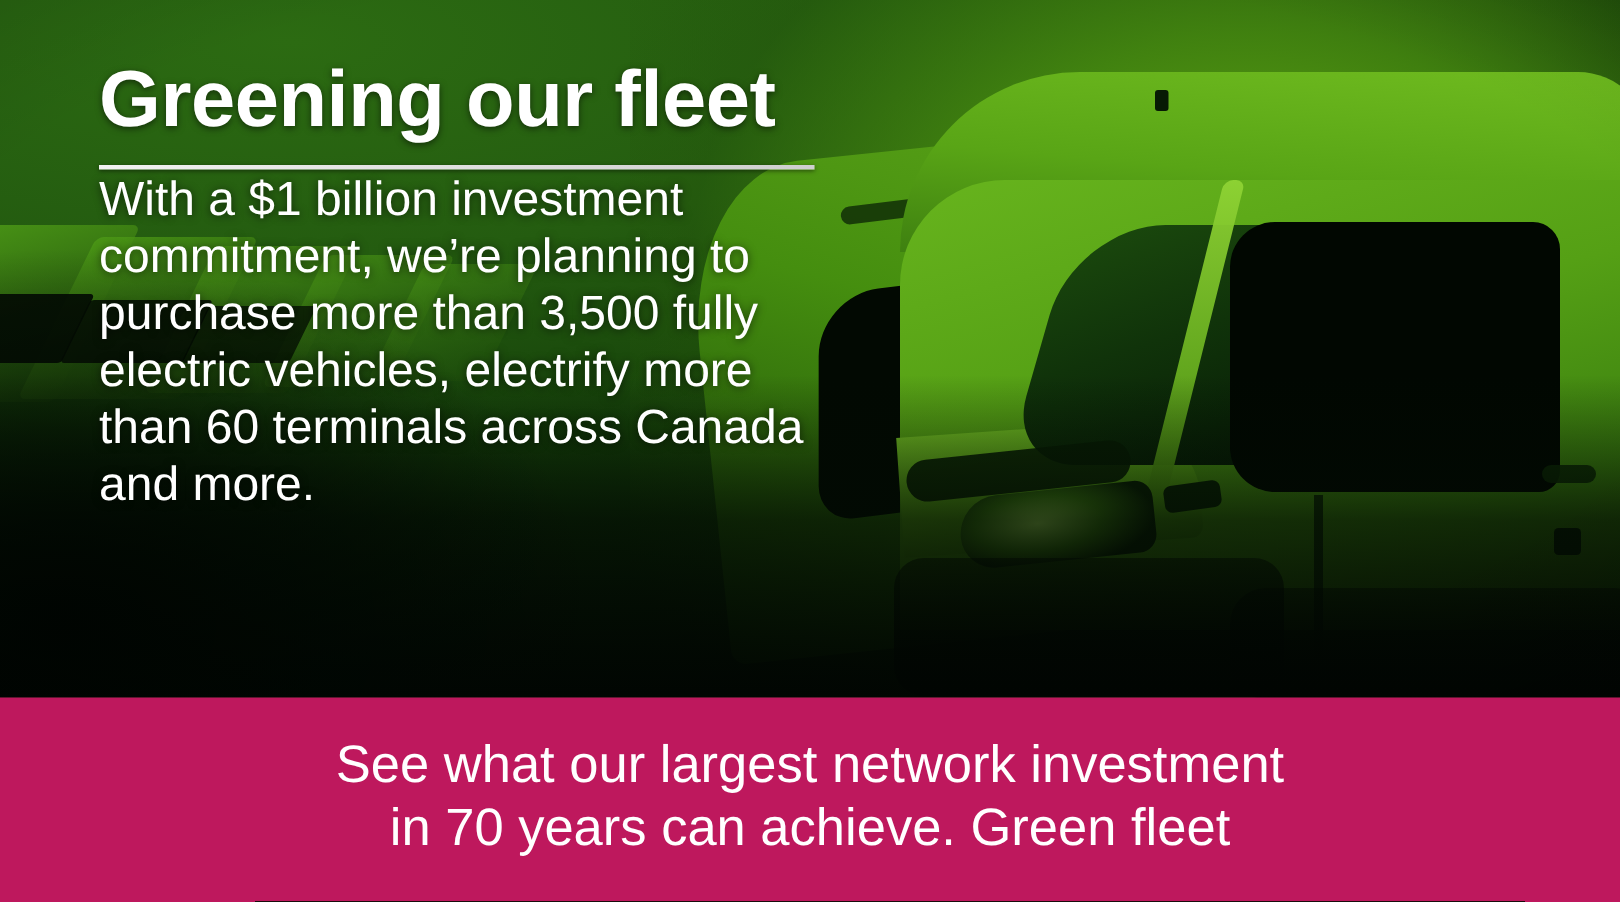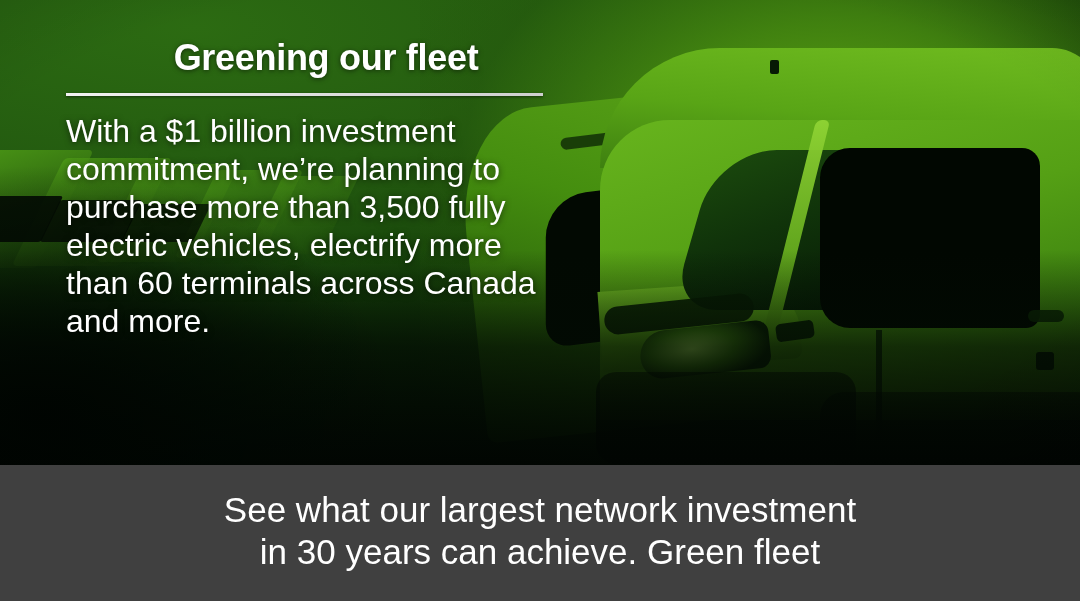--- a/index.html
+++ b/index.html
@@ -157,43 +157,41 @@
     background:
       radial-gradient(130% 120% at 50% 45%, rgba(0,0,0,0) 42%, rgba(0,0,0,.42) 100%);
   }
 
   
   #copy{
     position:absolute;left:66px;top:40px;width:520px;
     z-index:30;
   }
   #headline{
-    font-size:36px;font-weight:bold;color:#ffffff;
+    font-size:53px;font-weight:bold;color:#ffffff;
     letter-spacing:-.3px;line-height:1.0;
     text-shadow:0 1px 5px rgba(0,0,0,.55);
     white-space:nowrap;
-    text-align:center;
   }
   #rule{
     margin-top:17px;
     width:477px;height:3px;
     background:linear-gradient(90deg,#f2f2f2,#dcdcdc 60%,#cfcfcf);
     box-shadow:0 1px 3px rgba(0,0,0,.5);
   }
   #body-copy{
-    margin-top:16px;
     font-size:32px;line-height:1.19;color:#ffffff;
     text-shadow:0 1px 6px rgba(0,0,0,.62);
     width:500px;
   }
 
   
   #cta{
     position:absolute;left:0;top:465px;width:1080px;height:136px;
-    background:#404040;
+    background:#be185d;
     z-index:40;
     display:flex;align-items:center;justify-content:center;
   }
   #cta-inner{
     text-align:center;color:#ffffff;
     font-size:35px;line-height:1.21;
     padding-bottom:4px;
   }
   #cta-link{font-weight:normal;color:#ffffff;text-decoration:none;}
 </style>
@@ -244,17 +242,17 @@
 
   <div id="copy">
     <div id="headline">Greening our fleet</div>
     <div id="rule"></div>
     <div id="body-copy">With a $1 billion investment commitment, we’re planning to purchase more than 3,500 fully electric vehicles, electrify more than 60 terminals across Canada and more.</div>
   </div>
 
   <div id="cta">
     <div id="cta-inner">
       <span>See what our largest network investment</span><br>
-      <span>in 30 years can achieve. </span><a id="cta-link" href="#">Green fleet</a>
+      <span>in 70 years can achieve. </span><a id="cta-link" href="#">Green fleet</a>
     </div>
   </div>
 
 </div>
 
 </body></html>

